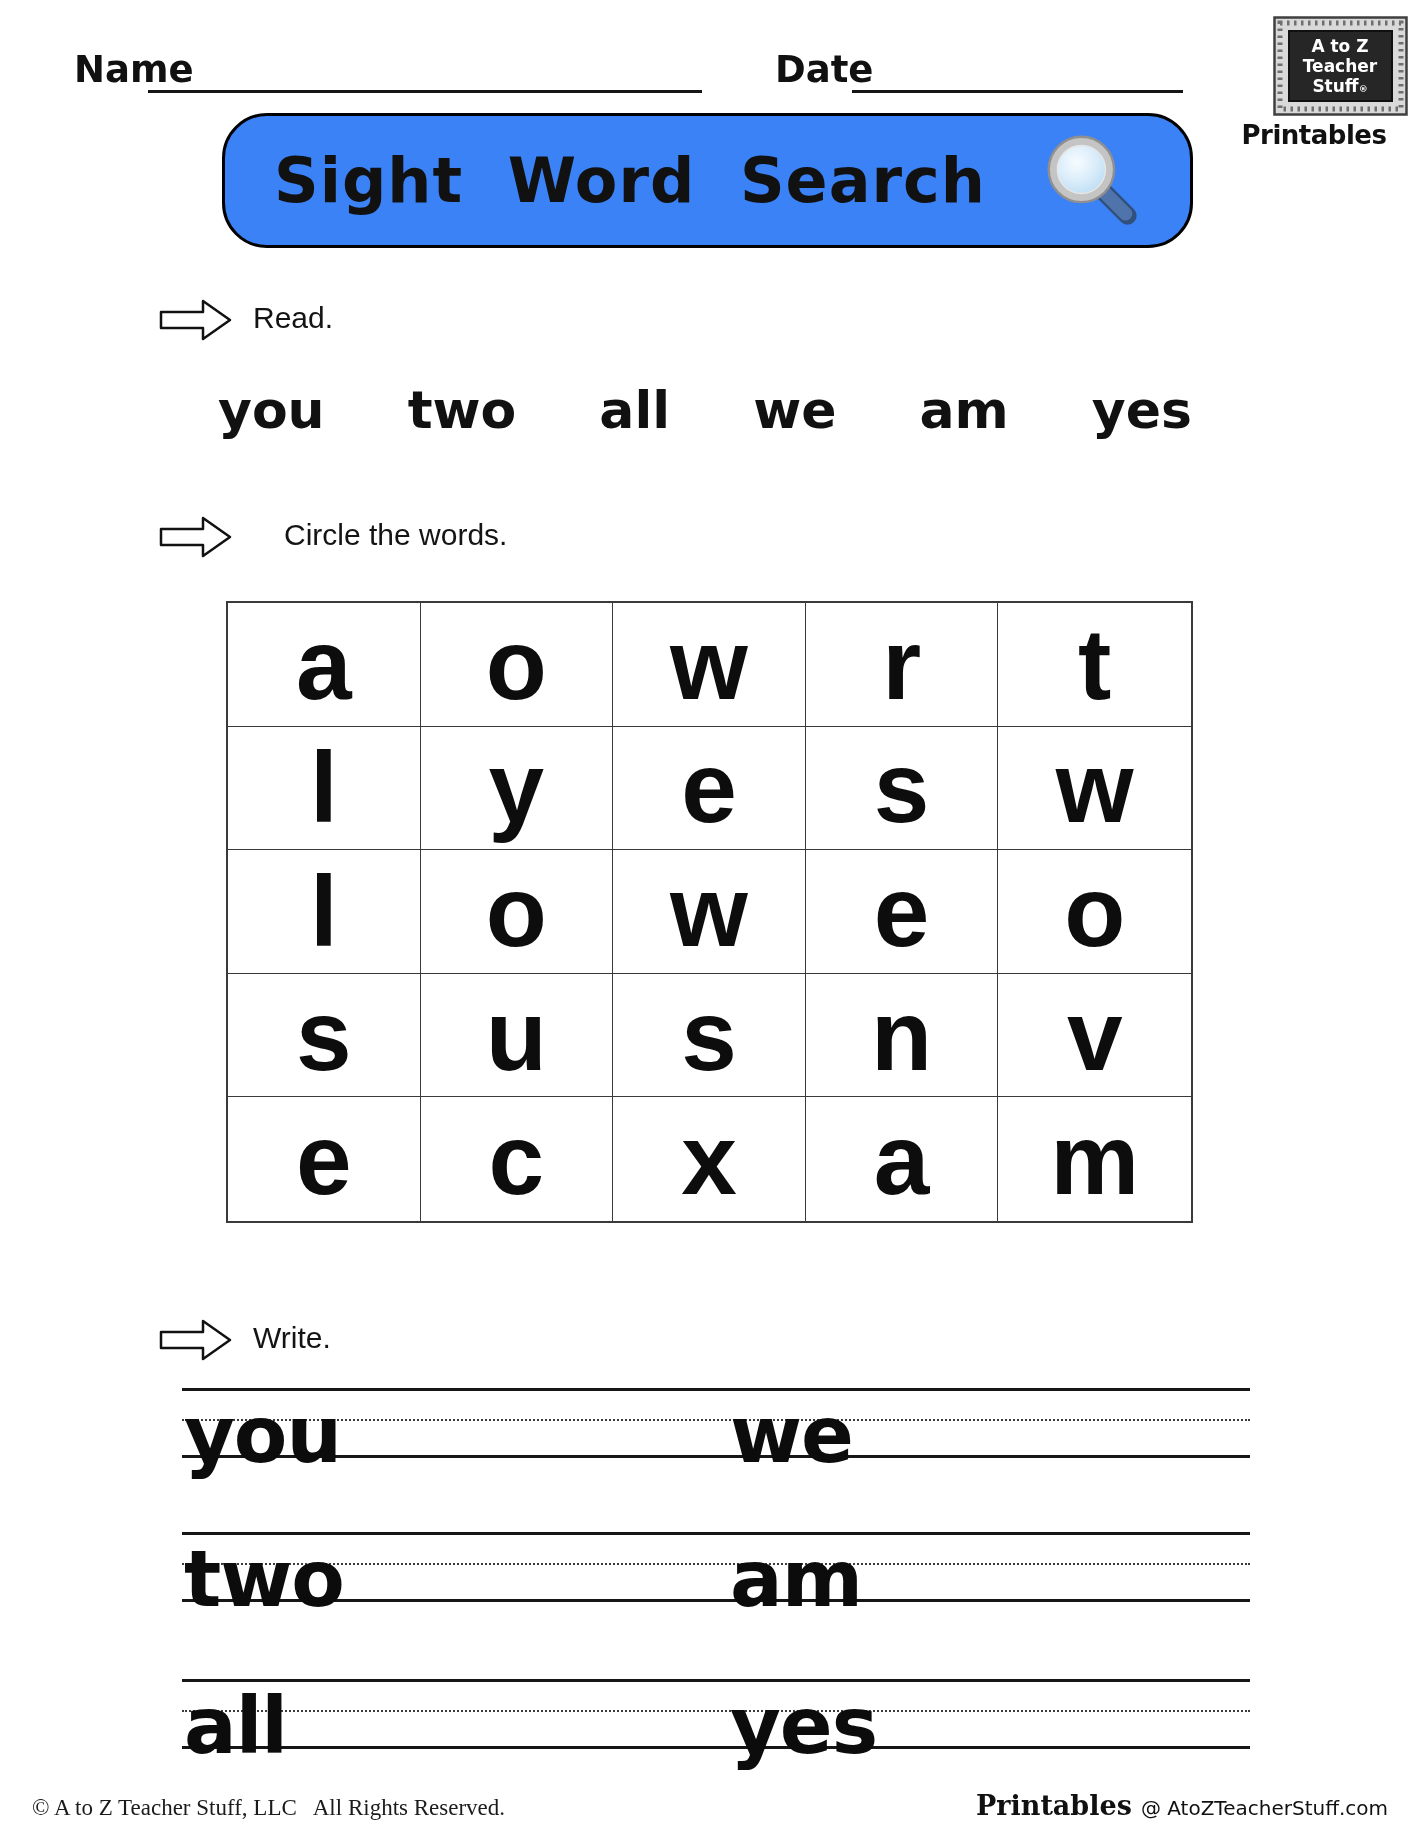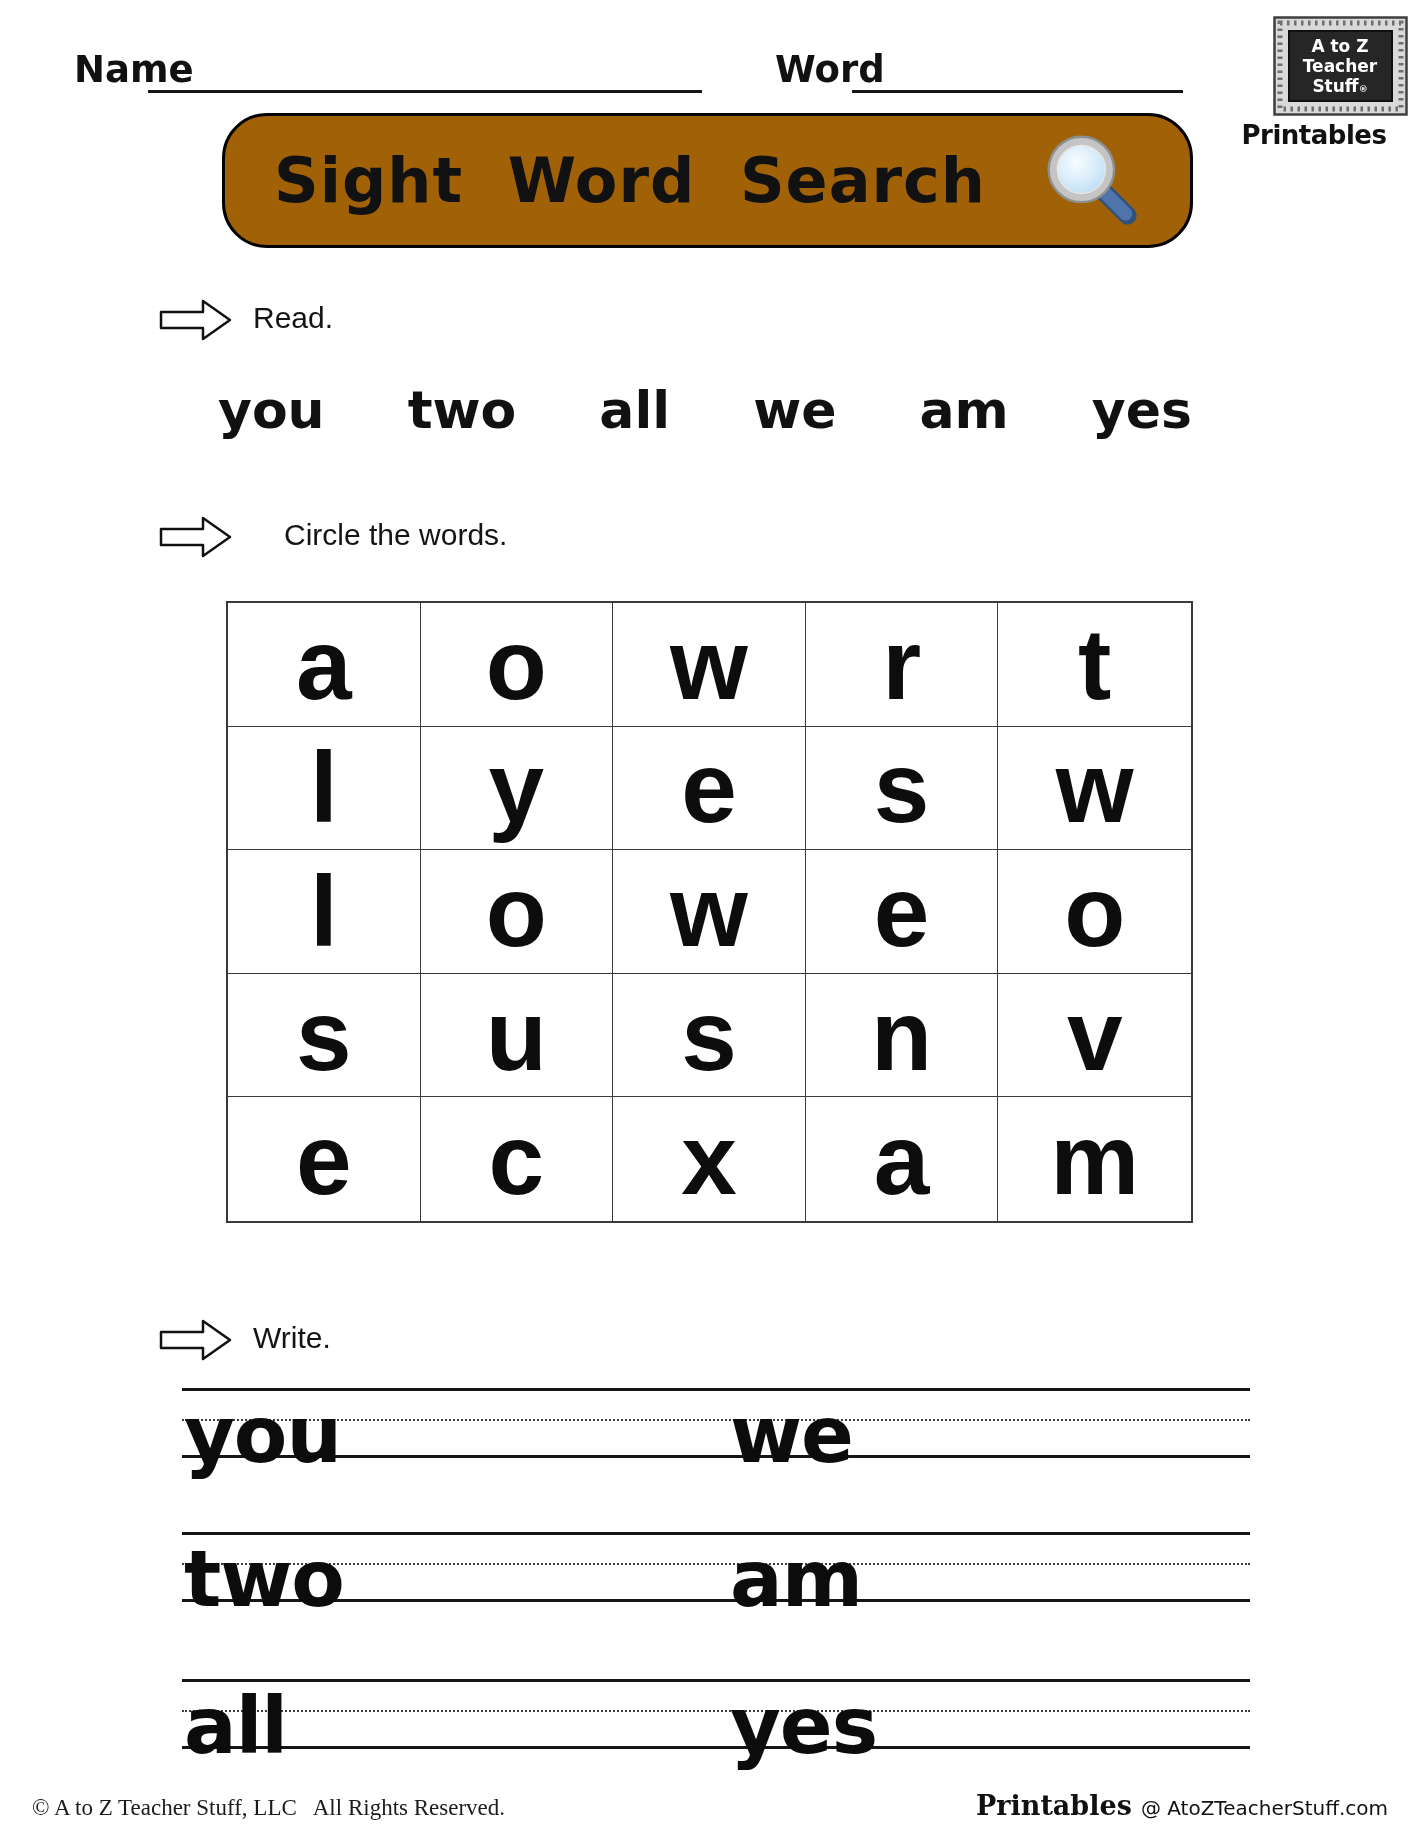--- a/index.html
+++ b/index.html
@@ -16,21 +16,21 @@
   .blank-line { border-bottom:3px solid #161616; height:0; }
 
   
   .logo-caption { font-size:26px; font-weight:bold; text-align:center; letter-spacing:-0.5px; }
 
   
   .title-box {
     left:222px; top:113px; width:971px; height:135px;
     border:3.5px solid #000; border-radius:45px;
     display:flex; align-items:center; justify-content:center; gap:55px;
-    background:#a16207;
+    background:#3b82f6;
   }
   .title-text { font-size:62px; font-weight:bold; word-spacing:22px; letter-spacing:1px; }
 
   
   .instr-label { font-family:"Liberation Sans", sans-serif; font-size:30px; color:#141414; }
 
   
   .read-words { left:218px; top:378px; width:974px; height:64px;
     display:flex; justify-content:space-between; align-items:baseline; }
   .read-word { font-size:52px; font-weight:bold; line-height:64px; }
@@ -70,21 +70,21 @@
   .footer-site { font-size:20px; }
 </style>
 </head>
 <body>
 
 <div class="page">
 
   <div class="abs field-label" style="left:74px; top:48px;">Name</div>
   <div class="abs blank-line" style="left:148px; top:90px; width:554px;"></div>
 
-  <div class="abs field-label" style="left:775px; top:48px;">Word</div>
+  <div class="abs field-label" style="left:775px; top:48px;">Date</div>
   <div class="abs blank-line" style="left:852px; top:90px; width:331px;"></div>
 
   <div class="abs" style="left:1245px; top:16px; width:135px; height:100px;padding-left:28px;">
     <svg width="135" height="100" viewBox="0 0 135 100">
       <rect x="1.5" y="1.5" width="132" height="97" fill="#d9d9d9" stroke="#3f3f3f" stroke-width="2.5"></rect>
       <rect x="7" y="7" width="121" height="86" fill="none" stroke="#6f6f6f" stroke-width="5" stroke-dasharray="2.5 4.5"></rect>
       <rect x="16" y="15" width="103" height="70" fill="#262626" stroke="#101010" stroke-width="2"></rect>
       <text x="67" y="36" text-anchor="middle" fill="#ffffff" font-size="17" font-weight="bold" font-family="DejaVu Sans, sans-serif">A to Z</text>
       <text x="67" y="56" text-anchor="middle" fill="#ffffff" font-size="17" font-weight="bold" font-family="DejaVu Sans, sans-serif">Teacher</text>
       <text x="67" y="76" text-anchor="middle" fill="#ffffff" font-size="17" font-weight="bold" font-family="DejaVu Sans, sans-serif">Stuff<tspan font-size="9">®</tspan></text>

